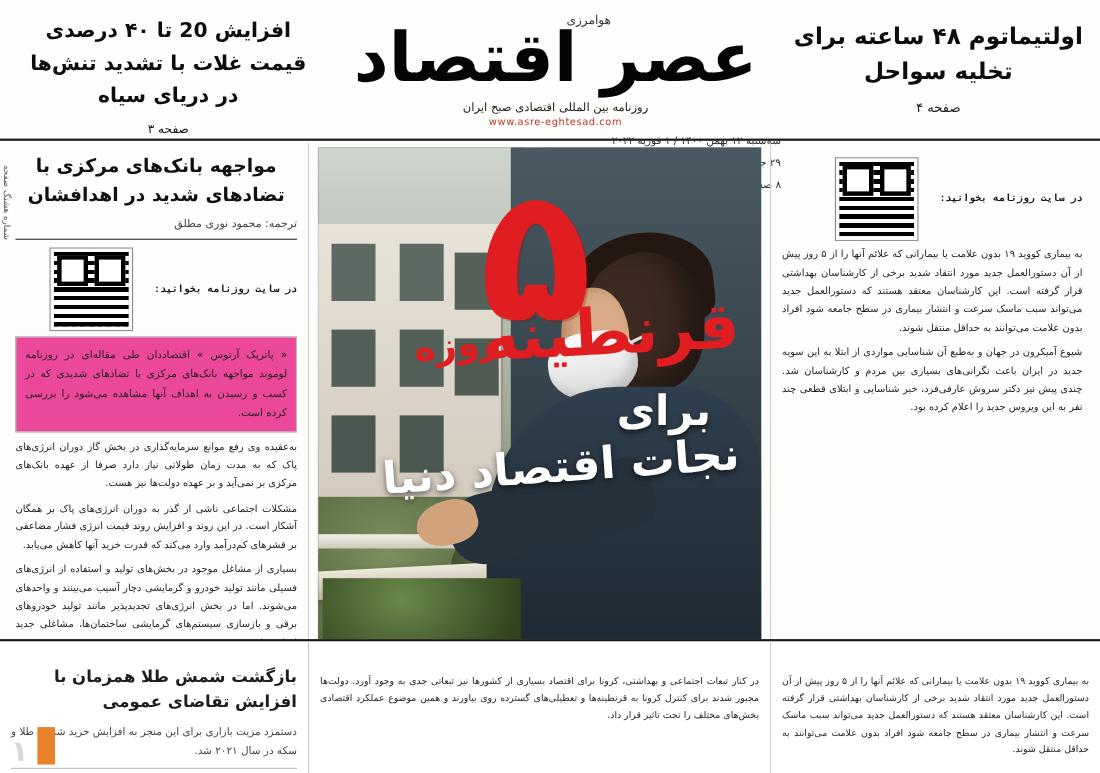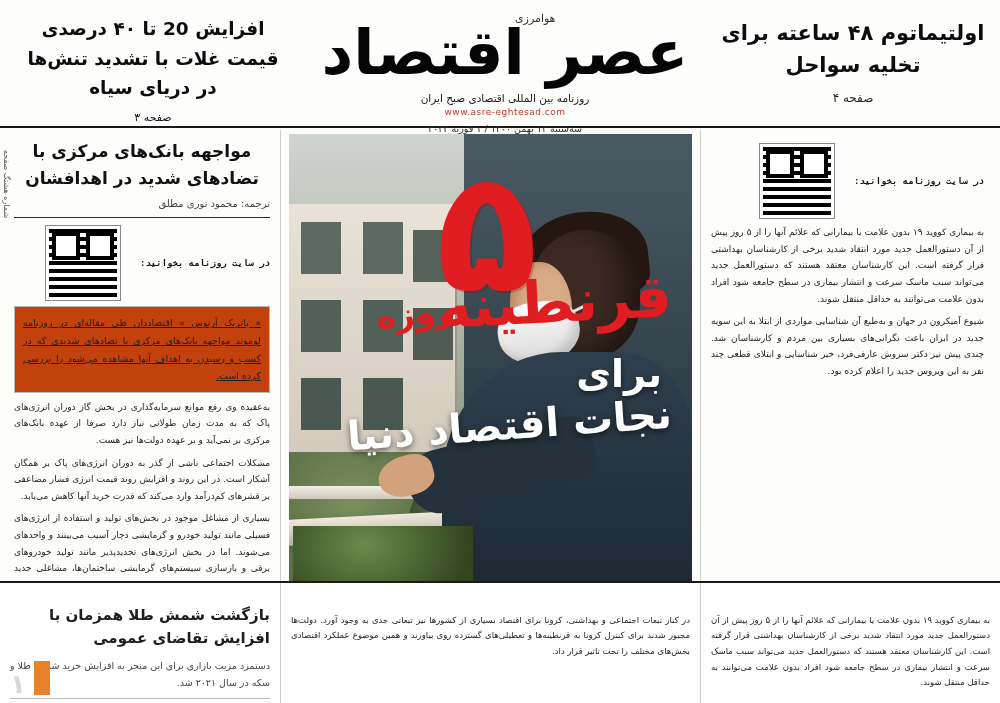--- a/index.html
+++ b/index.html
@@ -75,20 +75,21 @@
     letter-spacing: .5px;
     color: #c0392b;
     direction: ltr;
     margin-top: 3px;
   }
   .mh-meta {
     font-size: 9.5px;
     color: #2a2a2a;
     margin-top: 4px;
     line-height: 1.7;
+    text-align: right;
   }
   .mh-left {
     width: 300px;
     padding: 14px 10px 6px 16px;
     text-align: center;
   }
   .mh-left .lead {
     font-size: 18.5px;
     font-weight: bold;
     line-height: 1.6;
@@ -116,22 +117,21 @@
   .rule { border-top: 1px solid #2a2a2a; margin: 8px 0; }
   .rule-thin { border-top: 1px solid #bbb; margin: 6px 0; }
 
   .quote-box {
     border: 1px solid #b9b9b9;
     padding: 7px 8px;
     font-size: 9.5px;
     line-height: 1.85;
     text-align: justify;
     color: #1f1f1f;
-    background: #c2410c;
-    text-decoration: underline;
+    background: #ec4899;
   }
   .col-text {
     font-size: 9px;
     line-height: 1.85;
     text-align: justify;
     color: #1d1d1d;
     column-count: 1;
   }
   .col-text p { margin: 0 0 6px; }
   .news2 .sub { font-size: 10px; color: #444; }
@@ -292,21 +292,21 @@
     position: absolute;
     right: 232px; top: 150px;
     font-size: 33px;
     font-weight: bold;
     color: #e01d20;
     transform: rotate(-6deg);
     white-space: nowrap;
   }
   .brush .t2 {
     position: absolute;
-    right: 24px; top: 208px;
+    right: 40px; top: 208px;
     font-size: 38px;
     font-weight: bold;
     color: #ffffff;
     text-shadow: 0 2px 5px rgba(0,0,0,.55);
     white-space: nowrap;
   }
   .brush .t3 {
     position: absolute;
     right: 14px; top: 258px;
     font-size: 40px;

